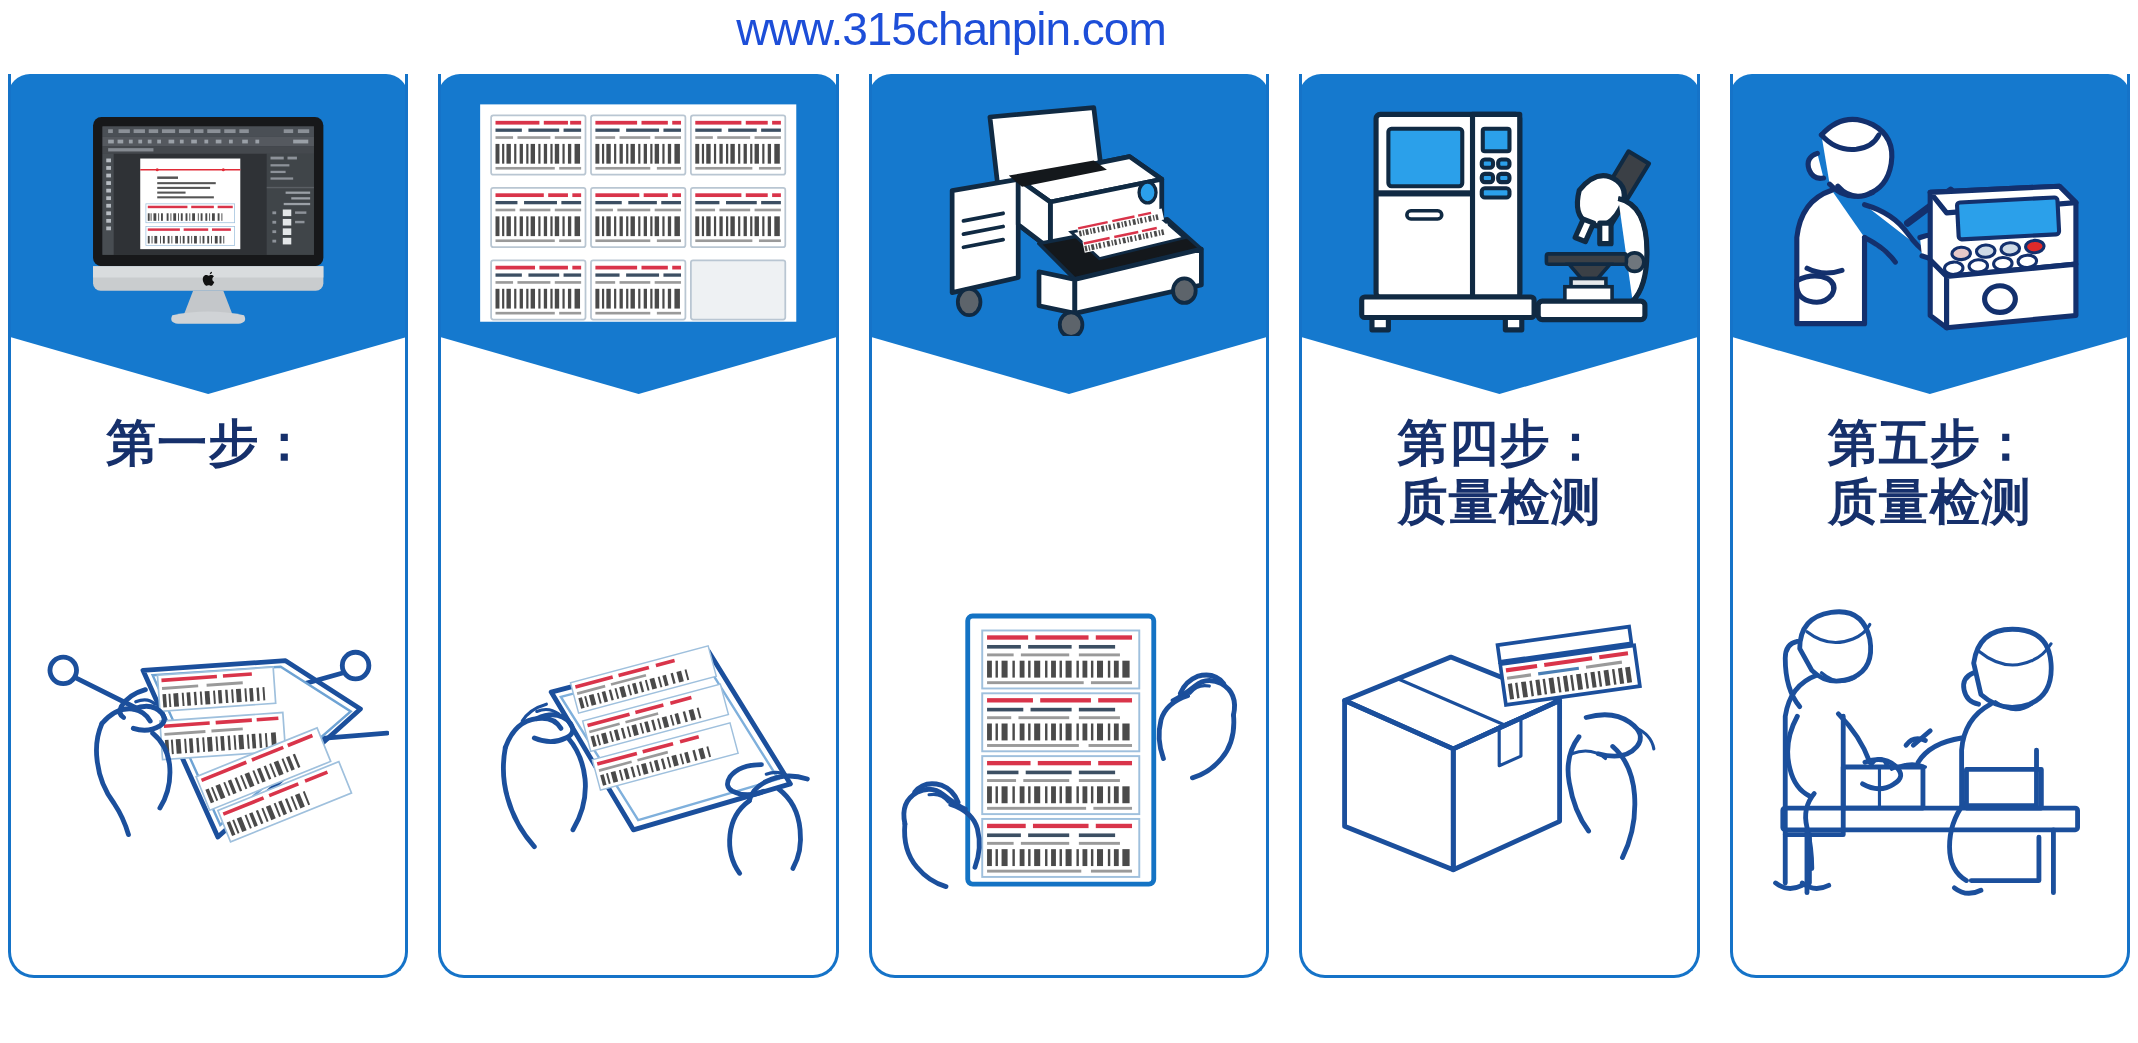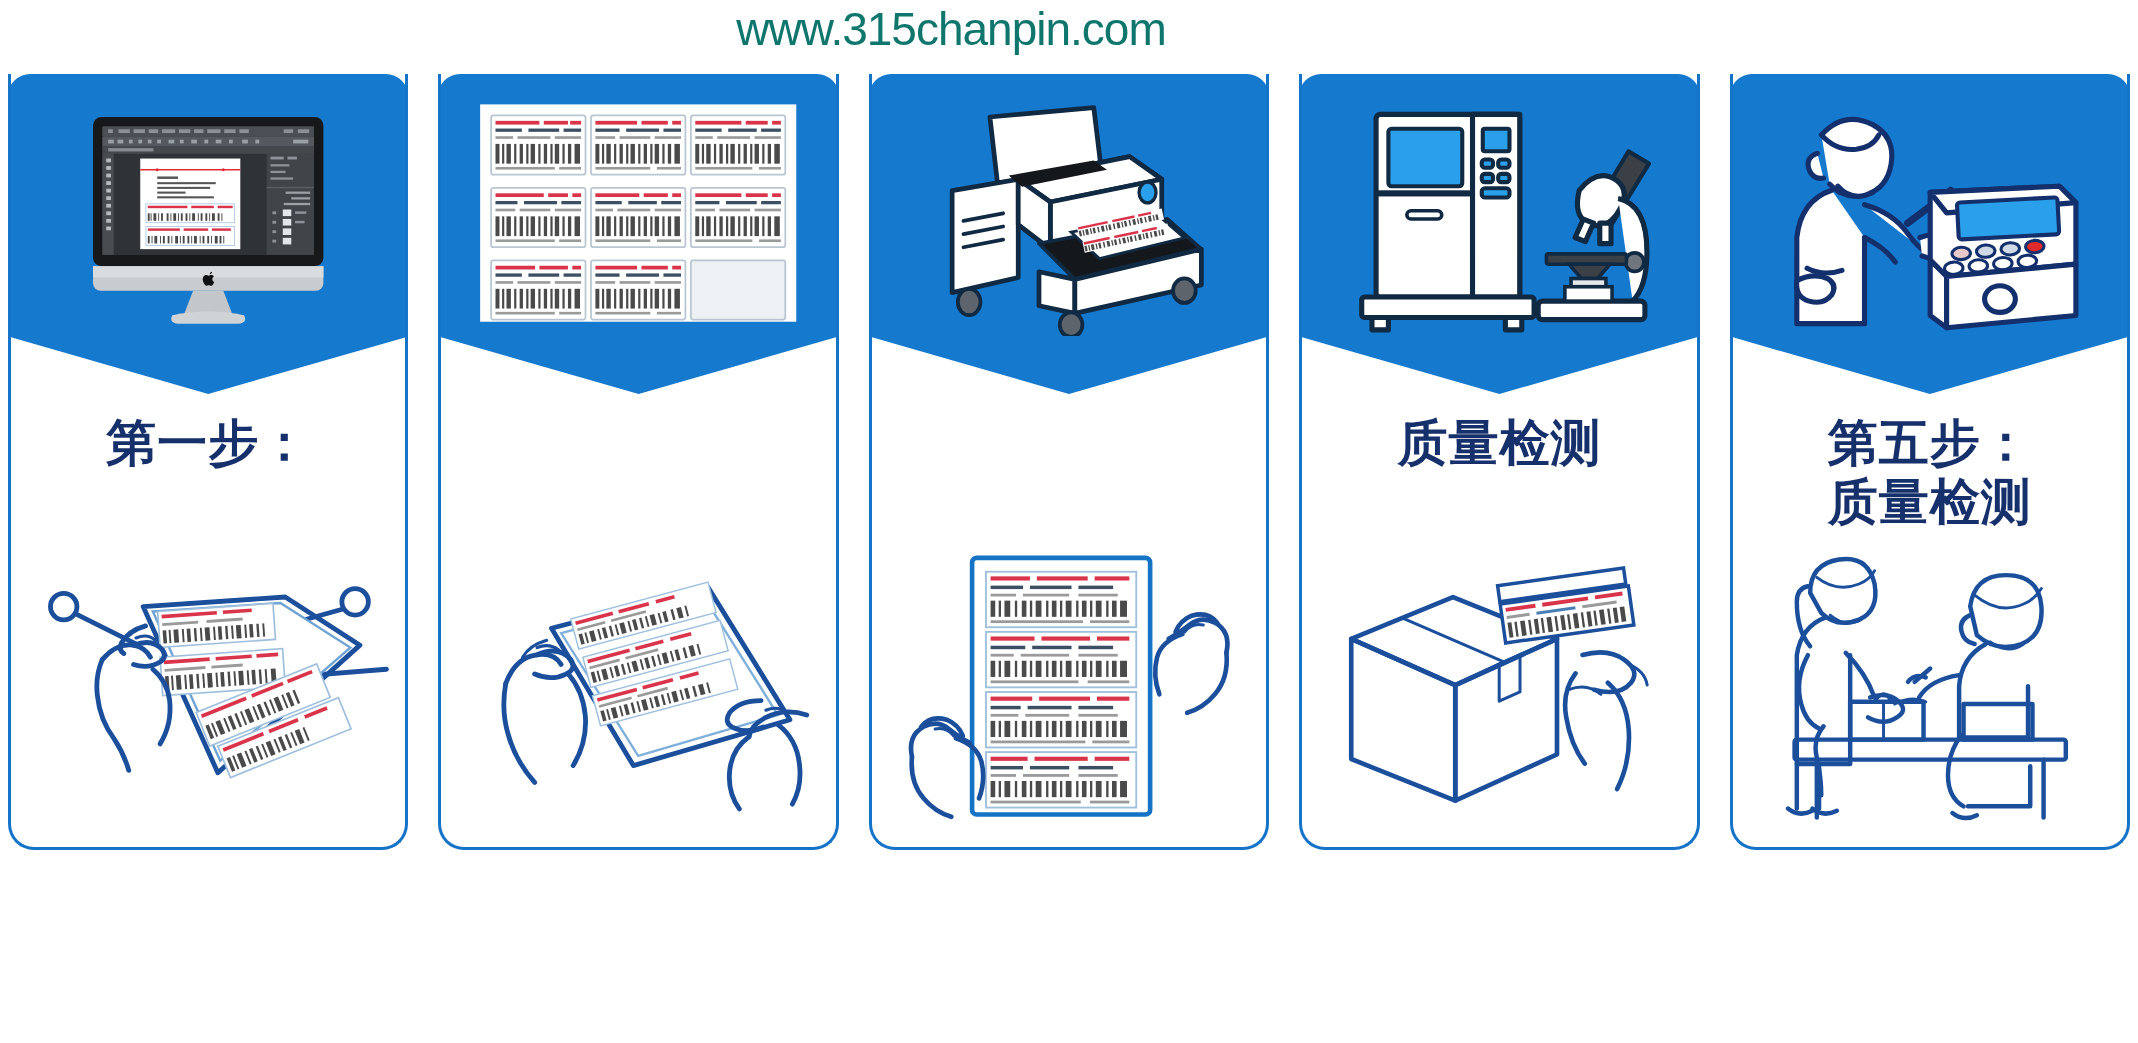--- a/index.html
+++ b/index.html
@@ -8,28 +8,28 @@
     background: #ffffff;
     font-family: "Liberation Sans", "DejaVu Sans", sans-serif;
     overflow: hidden;
   }
   .page { position: relative; width: 2138px; height: 1043px; background: #fff; }
 
   
   .site-url {
     position: absolute; top: 2px; left: 0; width: 1902px;
     text-align: center;
-    font-size: 46px; letter-spacing: -1px; color: #0f766e;
+    font-size: 46px; letter-spacing: -1px; color: #1d4ed8;
     font-family: "Liberation Sans", "DejaVu Sans", sans-serif;
   }
 
   
   .steps {
     position: absolute; top: 74px; left: 8px;
-    width: 2122px; height: 776px;
+    width: 2122px; height: 904px;
     display: flex; gap: 30px;
   }
   .step {
     position: relative;
     flex: 1 1 0;
     height: 100%;
     border: 3px solid #1573c8;
     border-top: none;
     border-radius: 0 0 26px 26px;
     background: #fff;
@@ -1050,20 +1050,21 @@
             <circle cx="282" cy="158" r="9" fill="#6f767d" stroke="#102a43" stroke-width="3.5"></circle>
             <rect x="196" y="150" width="78" height="10" rx="2" fill="#3b4046" stroke="#102a43" stroke-width="3.5"></rect>
             <path d="M218 160 l12 14 h16 l12 -14 Z" fill="#3b4046" stroke="#102a43" stroke-width="3.5"></path>
             <rect x="220" y="174" width="34" height="8" fill="#e6e9ec" stroke="#102a43" stroke-width="3.5"></rect>
             <rect x="214" y="182" width="46" height="14" fill="#fff" stroke="#102a43" stroke-width="3.5"></rect>
           </svg>
         </div>
       </div>
 
       <div class="caption">
+        <span class="ln">第四步：</span>
         <span class="ln">质量检测</span>
       </div>
 
       <div class="foot-art">
         <svg viewBox="0 0 300 250" preserveAspectRatio="xMidYMid meet">
 
           <path d="M22 82 L110 46 L200 82 L112 122 Z" fill="#fff" class="ln-stroke"></path>
           <path d="M22 82 L112 122 L112 222 L22 186 Z" fill="#fff" class="ln-stroke"></path>
           <path d="M112 122 L200 82 L200 182 L112 222 Z" fill="#fff" class="ln-stroke"></path>
           <path d="M66 64 L154 102 L112 122 L22 82 Z" fill="#fff" class="ln-thin"></path>

